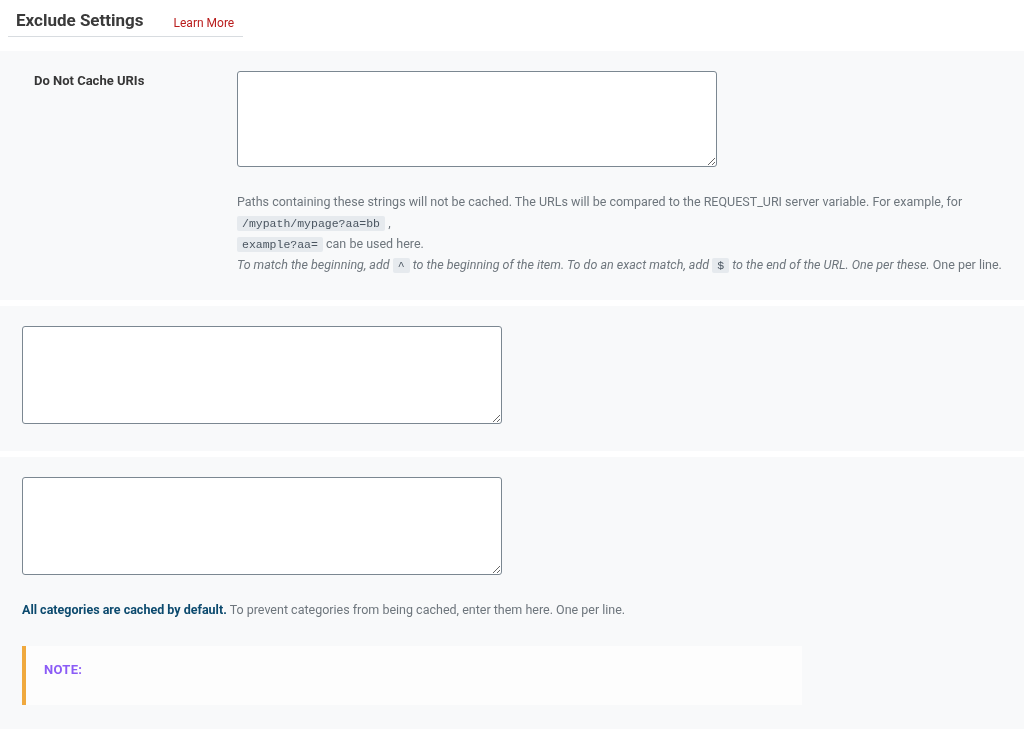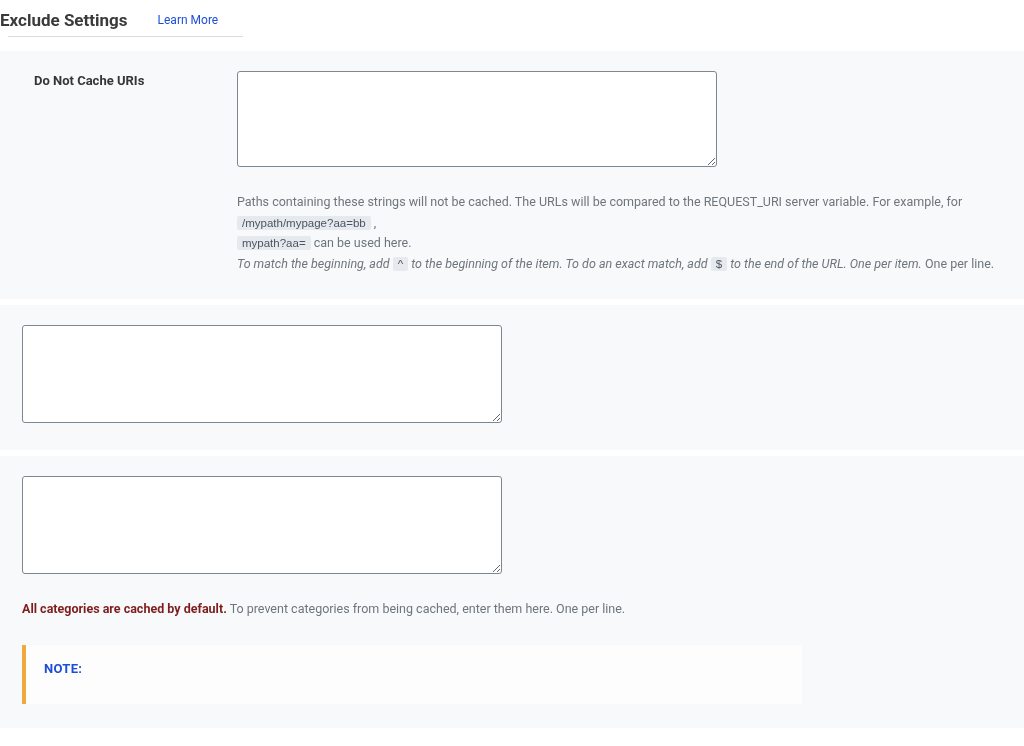--- a/index.html
+++ b/index.html
@@ -4,33 +4,33 @@
   <style>
     * { box-sizing: border-box; margin: 0; padding: 0; }
     body {
       font-family: -apple-system, BlinkMacSystemFont, "Segoe UI", Roboto, "Helvetica Neue", Arial, sans-serif;
       font-size: 13px;
       color: #444;
       background: #fff;
       width: 1024px;
     }
     .header {
-      padding: 10px 8px 6px 0;
+      padding: 10px 8px 6px 16px;
       display: flex;
-      align-items: center;
+      align-items: flex-end;
       gap: 30px;
     }
     .header h2 {
       font-size: 17px;
       font-weight: 700;
       color: #3a3a3a;
     }
     .header .learn-more {
       font-size: 12px;
-      color: #1d4ed8;
+      color: #b91c1c;
       text-decoration: none;
     }
     .header-underline {
       border-bottom: 1px solid #d8dce0;
       width: 235px;
       margin-left: 8px;
       margin-bottom: 14px;
     }
     .section {
       background: #f8f9fa;
@@ -69,38 +69,38 @@
     .ta-lg { height: 96px; }
     .ta-md { height: 98px; }
     .ta-sm { height: 98px; }
     .help {
       margin-top: 22px;
       font-size: 12.5px;
       color: #6e767d;
       line-height: 1.65;
     }
     .help .italic { font-style: italic; text-align: right; }
-    .help .bold { font-weight: 700; color: #7f1d1d; }
+    .help .bold { font-weight: 700; color: #0c4a6e; }
     code.inline {
       background: #e6eaee;
       color: #4a5560;
-      font-family: Liberation Sans, sans-serif;
+      font-family: Liberation Mono, monospace;
       font-size: 11.5px;
       padding: 1px 5px;
       border-radius: 2px;
     }
     .note-box {
       margin-top: 26px;
       background: #fdfdfd;
       border-left: 4px solid #f0a93e;
       padding: 16px 18px 18px 18px;
       width: 780px;
     }
     .note-title {
-      color: #1d4ed8;
+      color: #8b5cf6;
       font-weight: 700;
       font-size: 13px;
       margin-bottom: 10px;
       letter-spacing: 0.3px;
     }
   </style>
 </head>
 <body>
 
 <div class="header">
@@ -115,29 +115,29 @@
       <label>Do Not Cache URIs</label>
     </div>
     <div class="input-col">
       <textarea class="ta-lg" style=""></textarea>
       <div class="help">
         <div>
           <span>Paths containing these strings will not be cached. The URLs will be compared to the REQUEST_URI server variable. For example, for </span>
           <code class="inline">/mypath/mypage?aa=bb</code>
           <span> , </span>
           <br>
-          <code class="inline">mypath?aa=</code>
+          <code class="inline">example?aa=</code>
           <span> can be used here.</span>
         </div>
         <div>
           <span class="italic">To match the beginning, add </span>
           <code class="inline">^</code>
           <span class="italic"> to the beginning of the item. To do an exact match, add </span>
           <code class="inline">$</code>
-          <span class="italic"> to the end of the URL. One per item.</span>
+          <span class="italic"> to the end of the URL. One per these.</span>
           <span> One per line.</span>
         </div>
       </div>
     </div>
   </div>
 </div>
 
 <div class="section">
   <div class="row">
     <div class="input-col">

